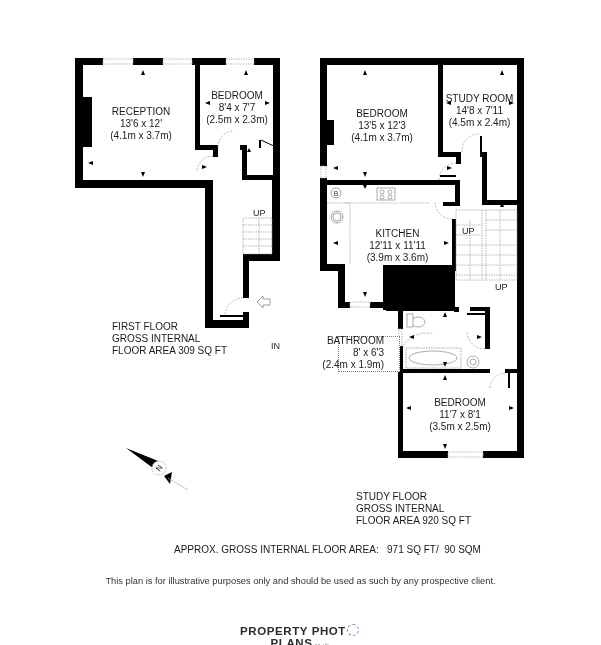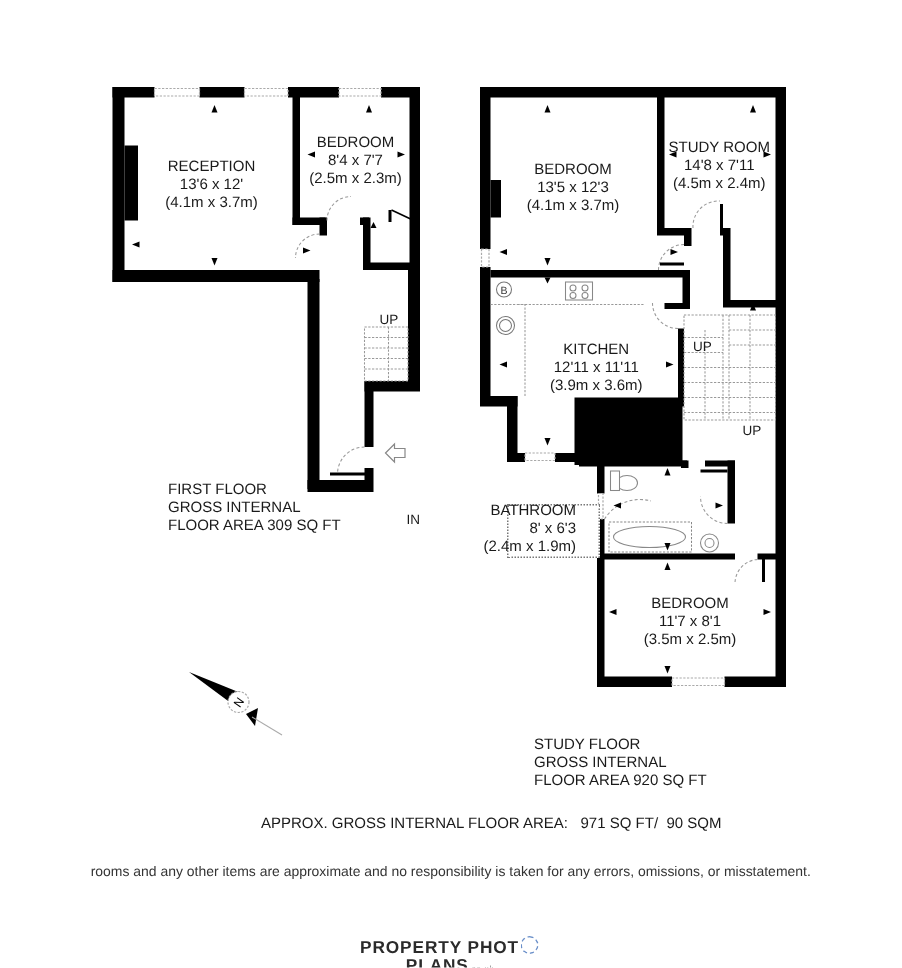--- a/index.html
+++ b/index.html
@@ -287,21 +287,21 @@
 </div>
 <div class="floor-label" style="left:320px;top:491px;">
   <div>STUDY FLOOR</div>
   <div>GROSS INTERNAL</div>
   <div>FLOOR AREA 920 SQ FT</div>
 </div>
 
 <div class="total">APPROX. GROSS INTERNAL FLOOR AREA:   971 SQ FT/  90 SQM</div>
 
 <div class="disclaimer">
-  <div>rooms and any other items are approximate and no responsibility is taken for any errors, omissions, or misstatement.</div>
+  <div>This plan is for illustrative purposes only and should be used as such by any prospective client.</div>
 </div>
 
 <div class="brand">
   <div class="brand-main">
     <span>PROPERTY PHOT</span><span class="dot"></span><span>PLANS</span><span class="brand-suffix">.co.uk</span>
   </div>
 
 </div>
 
 </body></html>

